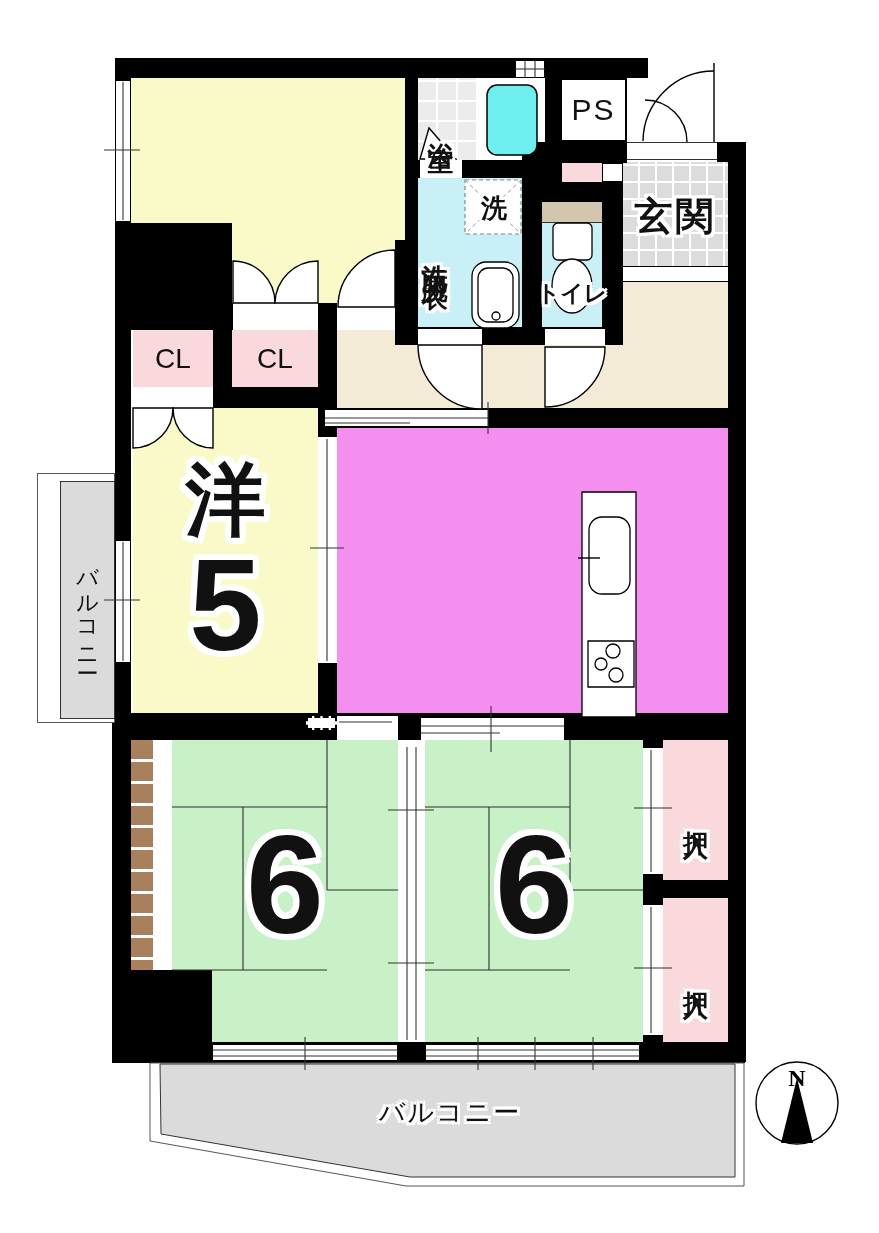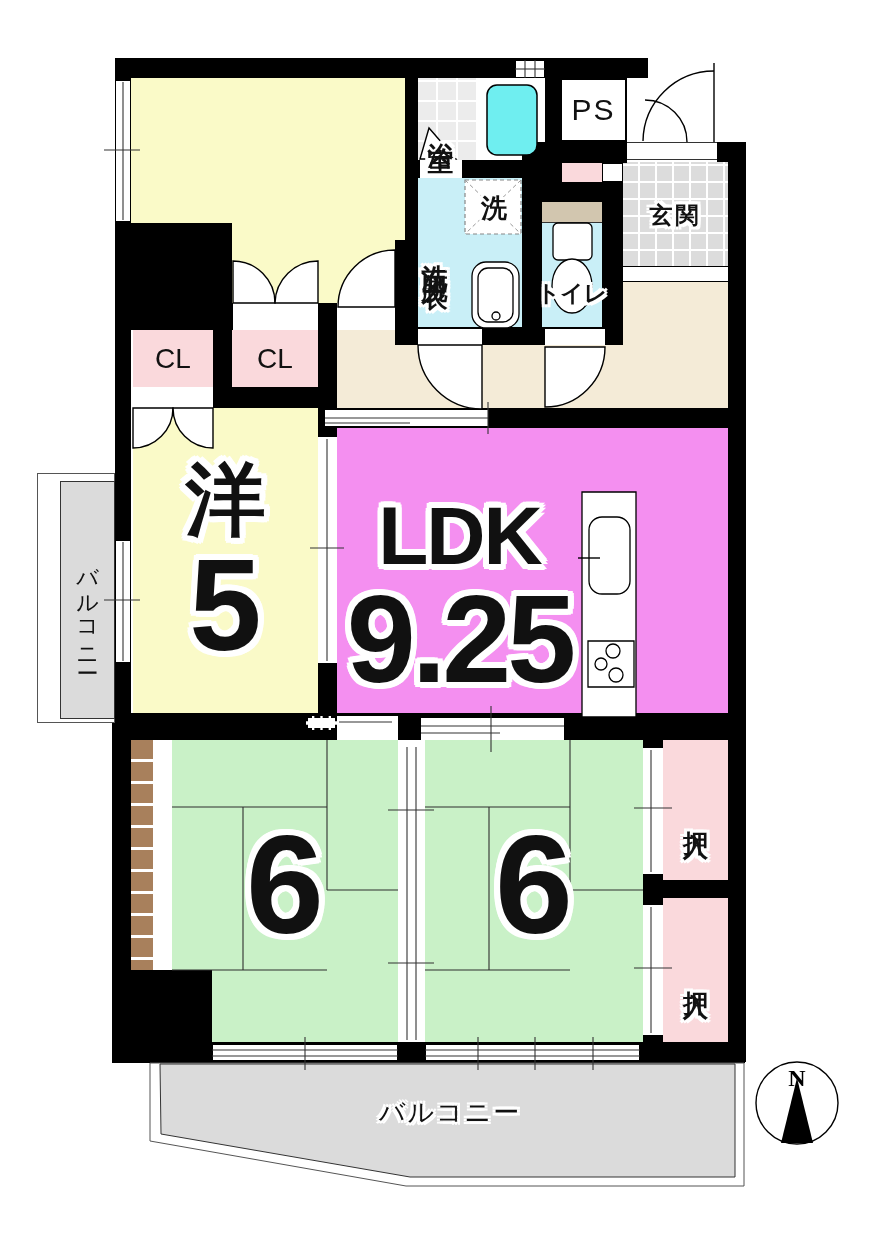--- a/index.html
+++ b/index.html
@@ -226,31 +226,27 @@
 
   <div class="lbl halo-s" style="left:424px;top:84px;width:34px;height:84px;font-size:26px;">
       <span class="vtext">浴室</span>
     </div>
   <div class="lbl halo-s" style="left:477px;top:191px;width:34px;height:34px;font-size:26px;">洗</div>
   <div class="lbl halo-s" style="left:419px;top:180px;width:32px;height:152px;font-size:26px;">
       <span class="vtext" style="letter-spacing:6px;">洗面脱衣</span>
     </div>
   <div class="lbl halo-s" style="left:536px;top:278px;width:72px;height:30px;font-size:23px;">トイレ</div>
   <div class="lbl" style="left:560px;top:78px;width:67px;height:64px;font-size:30px;letter-spacing:2px;font-weight:normal;">PS</div>
-  <div class="lbl halo-s" style="left:623px;top:168px;width:105px;height:95px;font-size:23px;letter-spacing:3px;">玄関</div>
+  <div class="lbl halo-s" style="left:623px;top:168px;width:105px;height:95px;font-size:38px;letter-spacing:3px;">玄関</div>
   <div class="lbl" style="left:133px;top:332px;width:80px;height:54px;font-size:28px;font-weight:normal;">CL</div>
   <div class="lbl" style="left:232px;top:332px;width:86px;height:54px;font-size:28px;font-weight:normal;">CL</div>
   <div class="lbl" style="left:133px;top:425px;width:185px;height:280px;flex-direction:column;justify-content:center;">
     <span class="halo-l" style="font-size:80px;">洋</span>
     <span class="halo-l" style="font-size:130px;">5</span>
   </div>
-  <div class="lbl" style="left:317px;top:492px;width:285px;height:212px;flex-direction:column;justify-content:center;">
-    <span class="halo-l" style="font-size:82px;letter-spacing:-2px;">LDK</span>
-    <span class="halo-l" style="font-size:124px;letter-spacing:-4px;">9.25</span>
-  </div>
   <div class="lbl halo-l" style="left:172px;top:790px;width:226px;height:190px;font-size:140px;">6</div>
   <div class="lbl halo-l" style="left:425px;top:790px;width:218px;height:190px;font-size:140px;">6</div>
   <div class="lbl halo-s" style="left:663px;top:765px;width:65px;height:95px;font-size:25px;">
       <span class="vtext" style="letter-spacing:2px;">押入</span>
     </div>
   <div class="lbl halo-s" style="left:663px;top:925px;width:65px;height:95px;font-size:25px;">
       <span class="vtext" style="letter-spacing:2px;">押入</span>
     </div>
   <div class="lbl" style="left:60px;top:528px;width:55px;height:160px;font-size:22px;font-weight:normal;">
       <span class="vtext" style="letter-spacing:2px;">バルコニー</span>

